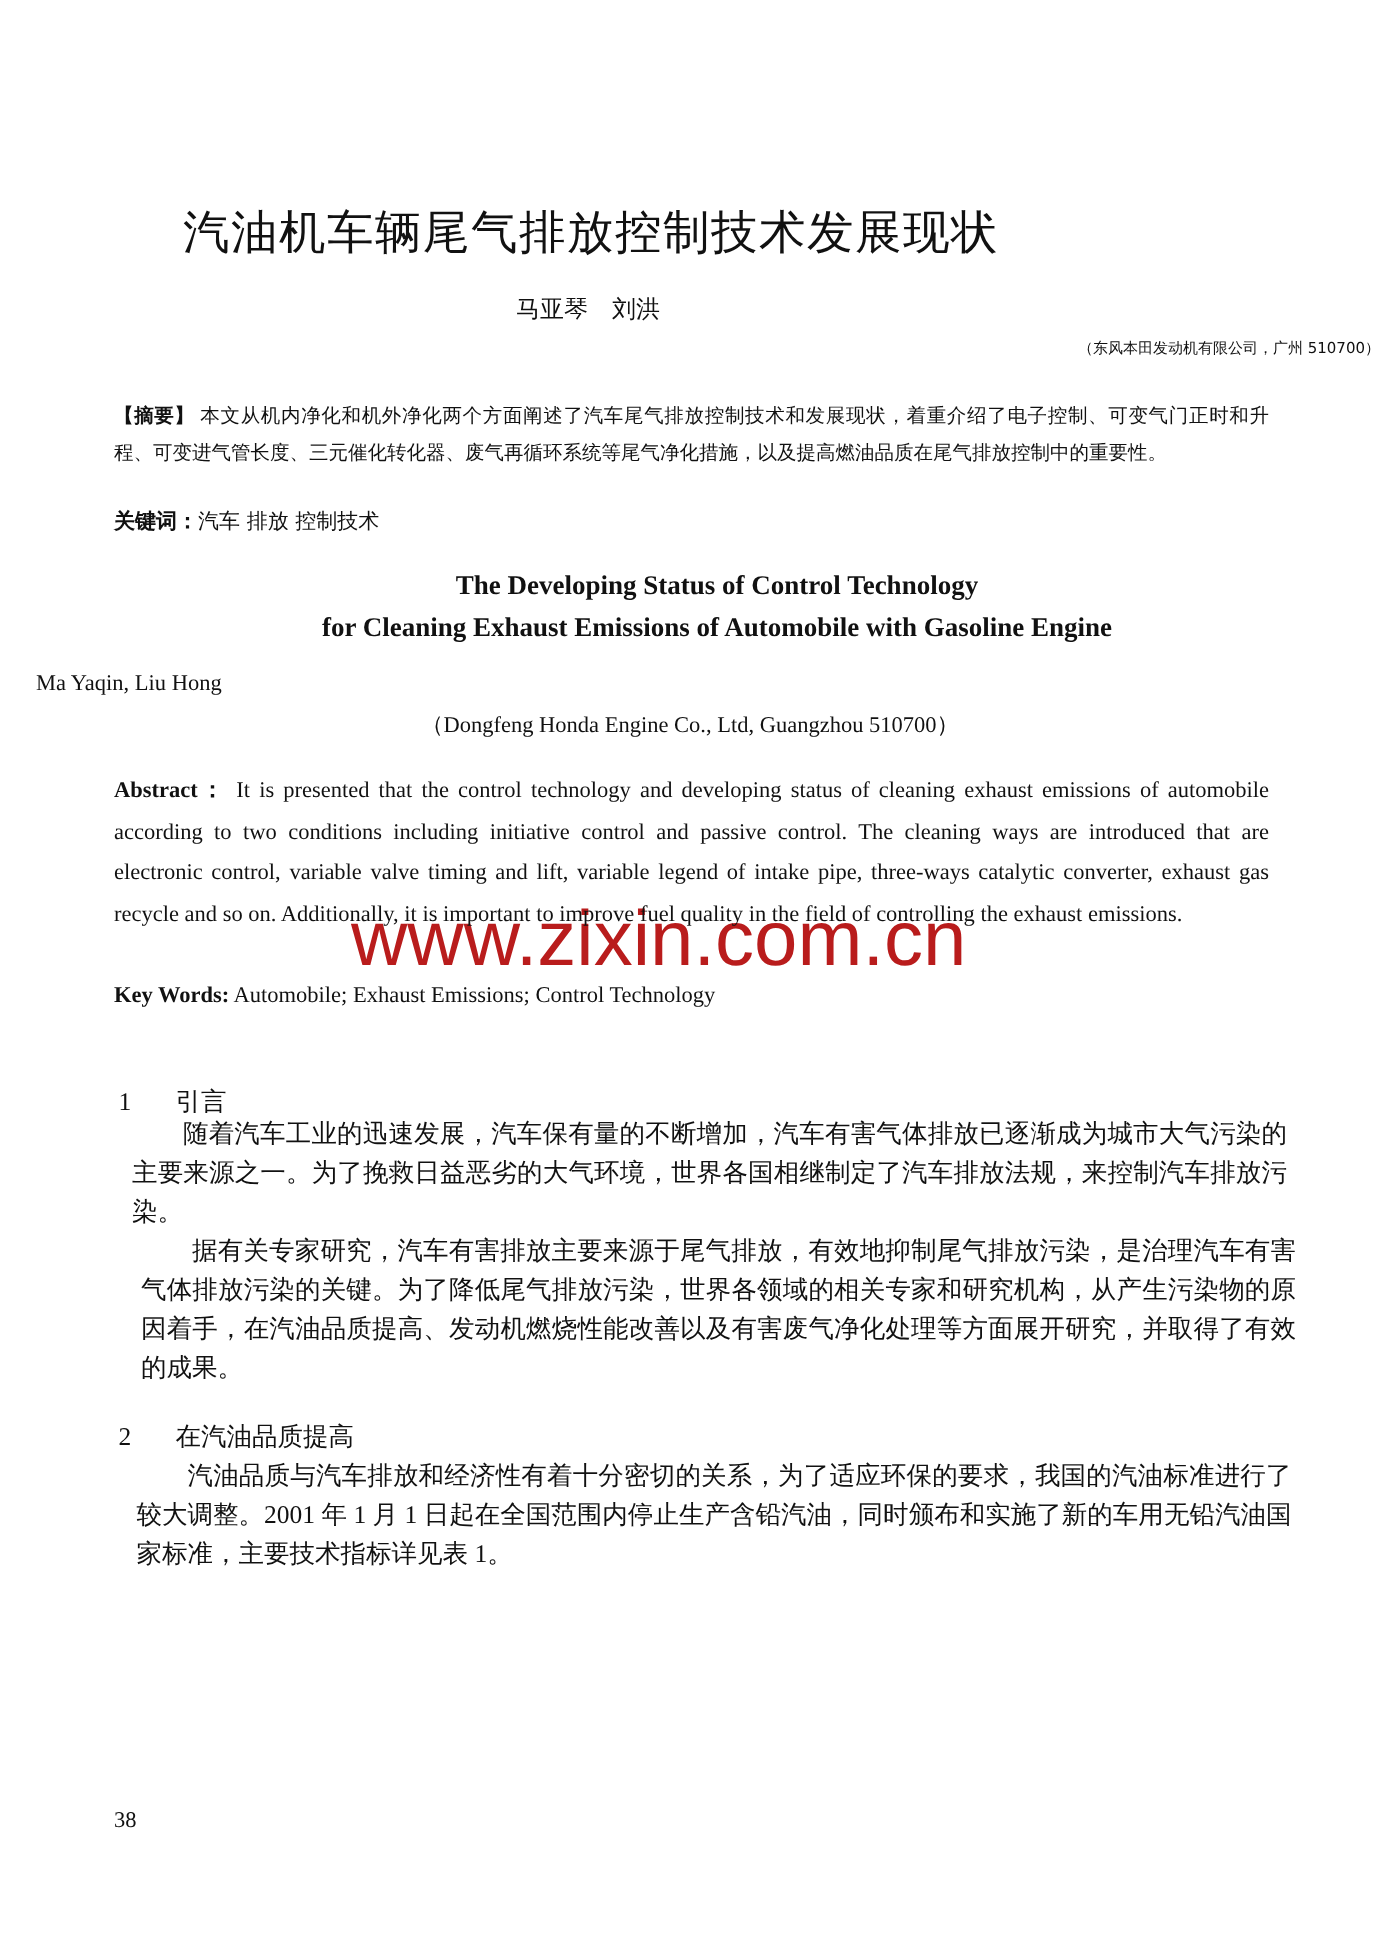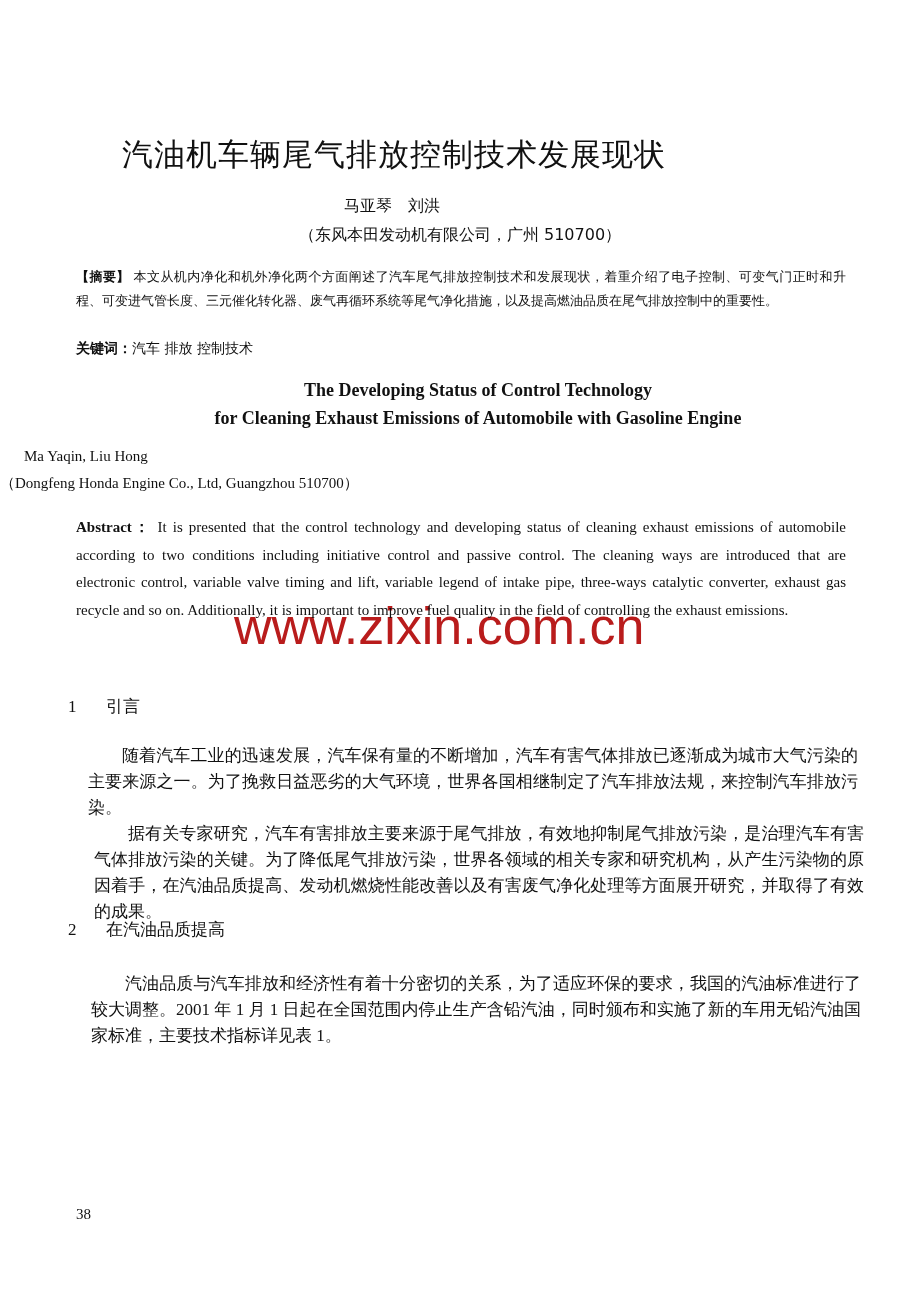--- a/index.html
+++ b/index.html
@@ -4,40 +4,40 @@
 <style>
   html, body { margin: 0; padding: 0; background: #ffffff; }
   body { width: 920px; height: 1300px; position: relative; overflow: hidden; color: #111; }
   .page { position: absolute; left: 0; top: 0; width: 920px; height: 1300px; }
   .abs { position: absolute; }
   .serif { font-family: "Liberation Serif", "DejaVu Serif", serif; }
   .sans { font-family: "DejaVu Sans", "Liberation Sans", sans-serif; }
 
   .title-cn { left: 0; width: 788px; top: 134px; text-align: center; font-size: 31px; letter-spacing: 1px; font-weight: normal; margin: 0; }
   .authors-cn { left: 0; width: 784px; top: 196px; text-align: center; font-size: 16px; }
-  .affil-cn { left: 0; width: 920px; top: 225px; text-align: center; font-size: 16px; }
+  .affil-cn { left: 0; width: 920px; top: 225px; text-align: right; font-size: 10px; }
 
   .abstract-cn { left: 76px; width: 770px; top: 265px; font-size: 13px; line-height: 24px; text-align: justify; }
   .abstract-cn .label { font-weight: bold; }
   .keywords-cn { left: 76px; width: 770px; top: 337px; font-size: 14px; line-height: 22px; }
   .keywords-cn .label { font-weight: bold; }
 
   .title-en { left: 0; width: 920px; top: 376px; text-align: center; font-size: 18px; font-weight: bold; line-height: 28px; margin: 0; padding-left: 18px; }
   .authors-en { left: 0; width: 920px; top: 448px; text-align: left; font-size: 15px; margin-left: 24px; }
-  .affil-en { left: 0; width: 920px; top: 474px; font-size: 15px; }
+  .affil-en { left: 0; width: 920px; top: 474px; text-align: center; font-size: 15px; }
 
   .abstract-en { left: 76px; width: 770px; top: 514px; font-size: 15px; line-height: 27.5px; text-align: justify; }
   .abstract-en .label { font-weight: bold; }
   .keywords-en { left: 76px; width: 770px; top: 653px; font-size: 15px; line-height: 22px; }
   .keywords-en .label { font-weight: bold; }
 
   .watermark { left: 234px; top: 596px; font-size: 52px; color: #b91c1c; letter-spacing: 0px; font-family: "Liberation Sans", sans-serif; z-index: 0; }
   .content { z-index: 1; }
 
-  .section-head { left: 68px; font-size: 17px; }
+  .section-head { left: 79px; font-size: 17px; margin-top: 28px; }
   .section-head .num { display: inline-block; width: 38px; }
   .para { left: 76px; width: 770px; font-size: 17px; line-height: 26px; text-align: justify; text-indent: 2em; }
 
   .page-number { left: 76px; top: 1206px; font-size: 15px; }
 </style>
 </head>
 <body>
 
 <div class="page">
 
@@ -57,20 +57,23 @@
   <h2 class="abs title-en serif content">
     <span>The Developing Status of Control Technology</span><br>
     <span>for Cleaning Exhaust Emissions of Automobile with Gasoline Engine</span>
   </h2>
   <div class="abs authors-en serif content">Ma Yaqin, Liu Hong</div>
   <div class="abs affil-en serif content">（Dongfeng Honda Engine Co., Ltd, Guangzhou 510700）</div>
 
   <div class="abs abstract-en serif content">
     <span class="label">Abstract：</span><span> It is presented that the control technology and developing status of cleaning exhaust emissions of automobile according to two conditions including initiative control and passive control. The cleaning ways are introduced that are electronic control, variable valve timing and lift, variable legend of intake pipe, three-ways catalytic converter, exhaust gas recycle and so on. Additionally, it is important to improve fuel quality in the field of controlling the exhaust emissions.</span>
   </div>
+  <div class="abs keywords-en serif content">
+    <span class="label">Key Words:</span><span> Automobile; Exhaust Emissions; Control Technology</span>
+  </div>
 
   <div class="abs section-head content" style="top:695px;">
     <span class="num serif">1</span><span class="sans">引言</span>
   </div>
   <p class="abs para serif content" style="top:731px; margin:12px;">随着汽车工业的迅速发展，汽车保有量的不断增加，汽车有害气体排放已逐渐成为城市大气污染的主要来源之一。为了挽救日益恶劣的大气环境，世界各国相继制定了汽车排放法规，来控制汽车排放污染。</p>
   <p class="abs para serif content" style="top:803px; margin:18px;">据有关专家研究，汽车有害排放主要来源于尾气排放，有效地抑制尾气排放污染，是治理汽车有害气体排放污染的关键。为了降低尾气排放污染，世界各领域的相关专家和研究机构，从产生污染物的原因着手，在汽油品质提高、发动机燃烧性能改善以及有害废气净化处理等方面展开研究，并取得了有效的成果。</p>
 
   <div class="abs section-head content" style="top:918px;">
     <span class="num serif">2</span><span class="sans">在汽油品质提高</span>
   </div>

